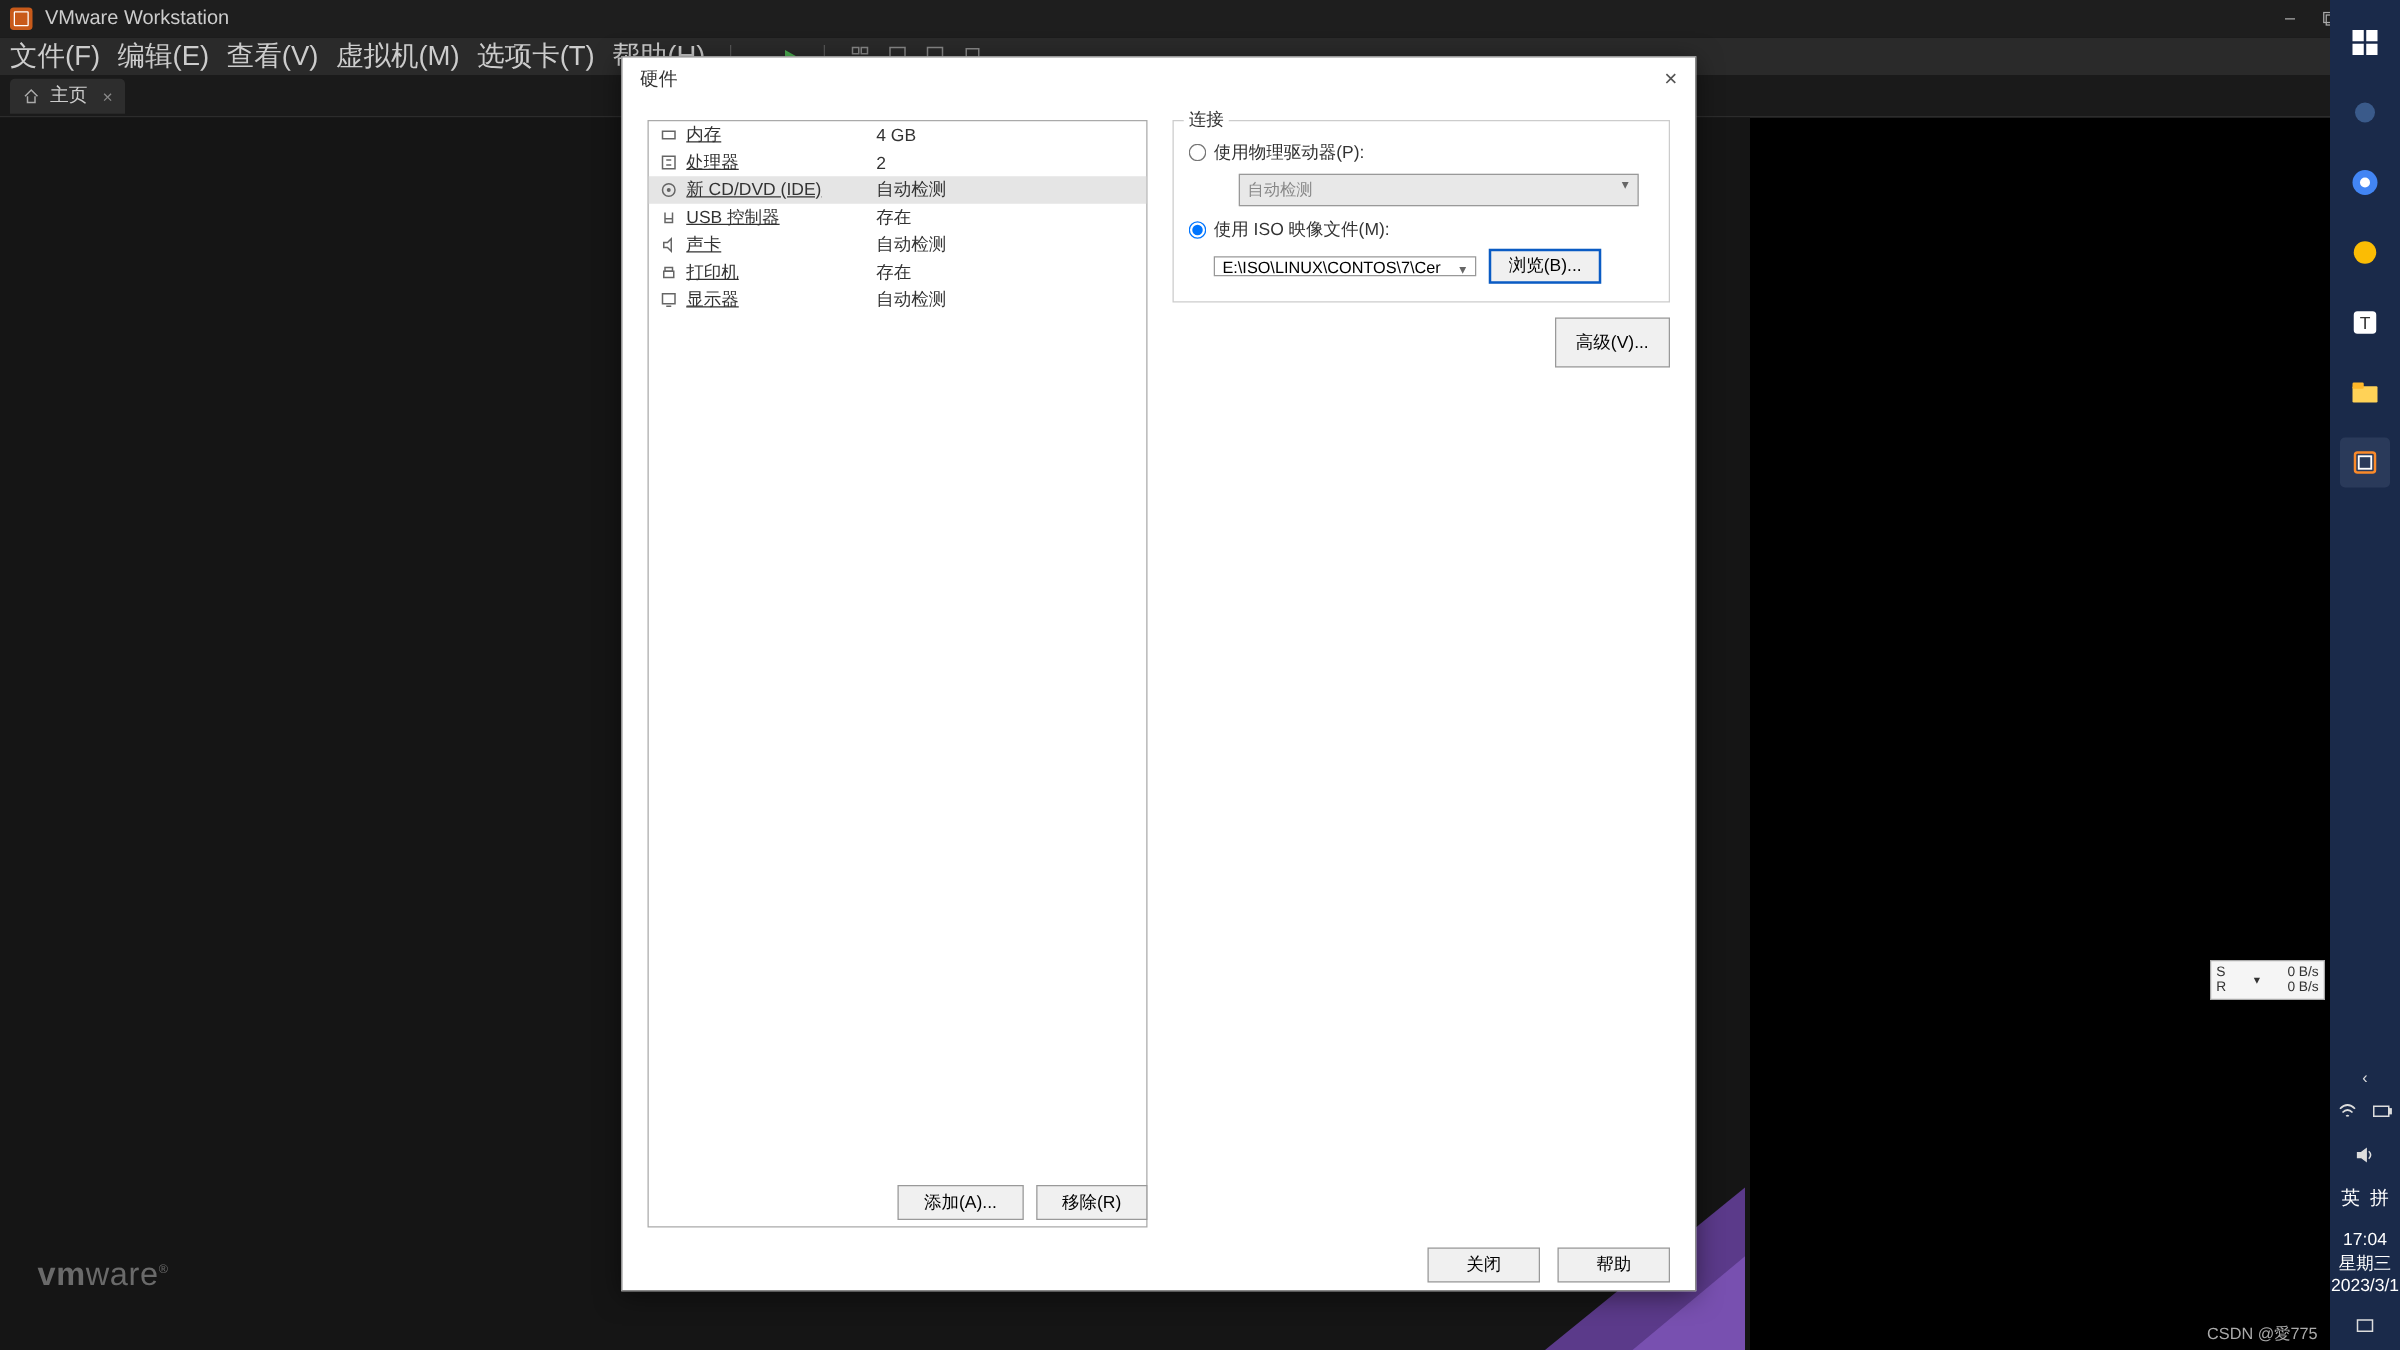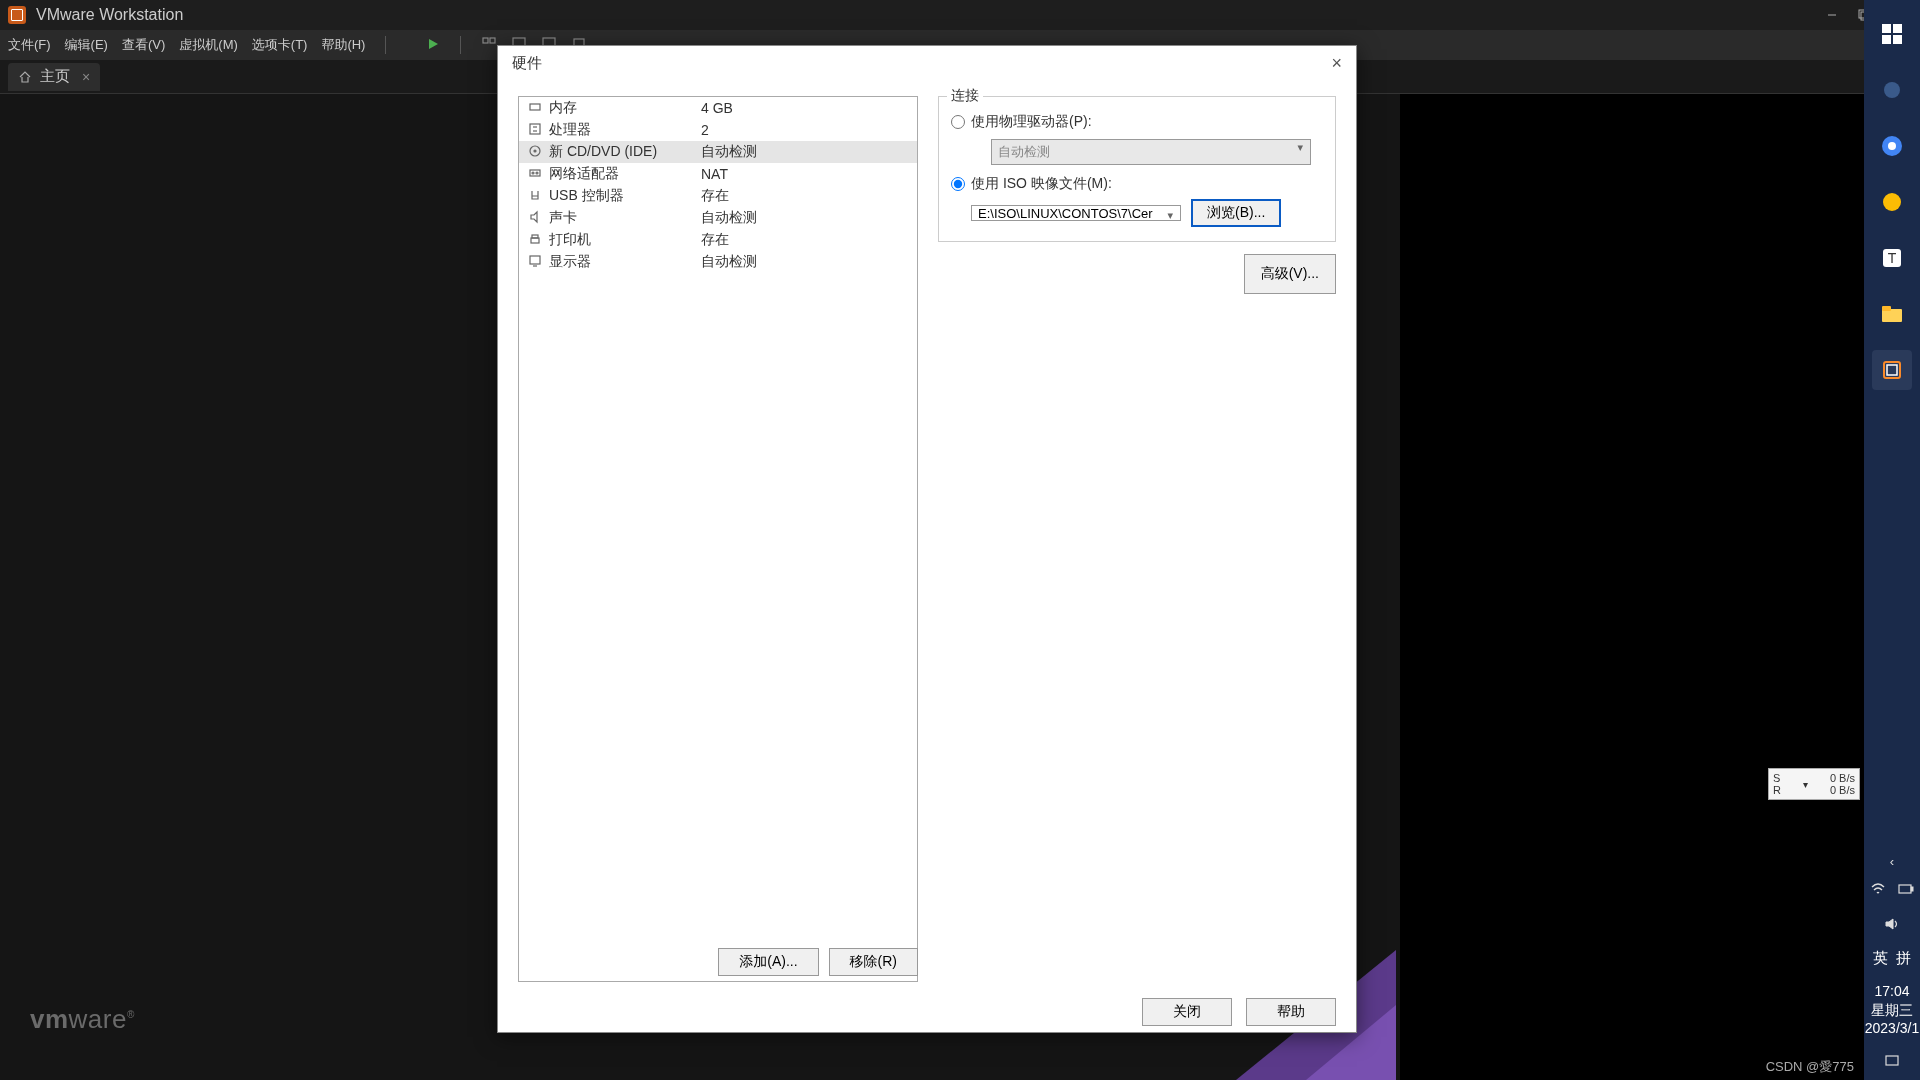--- a/index.html
+++ b/index.html
@@ -7,21 +7,21 @@
 
 
 .titlebar { height: 30px; background: #1e1e1e; display: flex; align-items: center; padding: 0 8px; color: #ccc; font-size: 16px; }
 .titlebar .app-icon { width: 18px; height: 18px; background: #c85a1a; border-radius: 3px; margin-right: 10px; display:flex; align-items:center; justify-content:center;}
 .titlebar .app-icon::before { content:""; width:10px; height:10px; border:1.5px solid #fff; border-radius:1px;}
 .titlebar .spacer { flex: 1; }
 .win-btn { width: 32px; height: 30px; display: flex; align-items: center; justify-content: center; color: #ccc; font-size: 12px;}
 .win-btn svg { width:12px; height:12px; stroke:#aaa; stroke-width:1; fill:none;}
 
 
-.menubar { height: 30px; background: #2a2a2a; display: flex; align-items: center; padding: 0 8px; color: #ccc; font-size: 13px; gap: 14px;}
+.menubar { height: 30px; background: #2a2a2a; display: flex; align-items: center; padding: 0 8px; color: #ccc; font-size: 22px; gap: 14px;}
 .menubar .menu-item { cursor: default; }
 .menubar .play-icon { margin-left: 20px; }
 .menubar .play-icon svg { width:14px; height:14px; fill:#4caf50;}
 .menubar .sep { width:1px; height:18px; background:#555; margin:0 6px;}
 .menubar .tool-icon svg{width:16px;height:16px;stroke:#888;fill:none;stroke-width:1.2;}
 
 
 .tabstrip { height: 34px; background: #1a1a1a; display: flex; align-items: center; padding: 0 8px; border-bottom: 1px solid #333;}
 .tab { height: 28px; background: #2d2d2d; display: flex; align-items: center; padding: 0 10px; color: #ccc; font-size: 15px; border-radius: 4px 4px 0 0; gap: 8px;}
 .tab svg { width:14px; height:14px; stroke:#aaa; fill:none;}
@@ -46,21 +46,21 @@
 
 
 .device-panel { width: 400px; border: 1px solid #aaa; background:#fff; display:flex; flex-direction:column;}
 .device-header { display:flex; font-size:14px; color:#333; padding:4px 8px;}
 .device-header .col1{width:180px;}
 .device-rows { flex:1; }
 .device-row { display:flex; align-items:center; font-size:14px; color:#333; padding:2px 8px; height:22px;}
 .device-row.selected { background: #e5e5e5;}
 .device-row .dev-icon{width:16px;height:16px;margin-right:6px;display:flex;align-items:center;justify-content:center;}
 .device-row .dev-icon svg{width:14px;height:14px;stroke:#666;fill:none;stroke-width:1.2;}
-.device-row .col1{width:174px;display:flex;}
+.device-row .col1{width:174px;display:flex;align-items:center;text-decoration:underline;}
 
 
 .settings-panel{flex:1; display:flex; flex-direction:column; gap:12px;}
 .fieldset{border:1px solid #ccc; padding:10px 12px 14px; font-size:14px; color:#333; position:relative;}
 .fieldset .legend{position:absolute; top:-10px; left:8px; background:#fff; padding:0 4px; font-size:14px;}
 .chk-row{display:flex; align-items:center; gap:6px; margin:4px 0;}
 .chk-row input[type=checkbox]{width:14px;height:14px;}
 .chk-row.disabled{color:#999;}
 .radio-row{display:flex; align-items:center; gap:6px; margin:6px 0;}
 .radio-row input[type=radio]{width:14px;height:14px;}
@@ -207,33 +207,20 @@
                 </svg>
               </span>
               <span>新 CD/DVD (IDE)</span>
             </div>
             <span>自动检测</span>
           </div>
           <div class="device-row">
             <div class="col1">
               <span class="dev-icon">
                 <svg viewBox="0 0 14 14">
-                  <rect x="2" y="4" width="10" height="6"></rect>
-                  <circle cx="5" cy="7" r="1"></circle>
-                  <circle cx="9" cy="7" r="1"></circle>
-                </svg>
-              </span>
-              <span>网络适配器</span>
-            </div>
-            <span>NAT</span>
-          </div>
-          <div class="device-row">
-            <div class="col1">
-              <span class="dev-icon">
-                <svg viewBox="0 0 14 14">
                   <path d="M4 3 V8 M10 3 V8 M4 8 H10 V11 H4 Z"></path>
                 </svg>
               </span>
               <span>USB 控制器</span>
             </div>
             <span>存在</span>
           </div>
           <div class="device-row">
             <div class="col1">
               <span class="dev-icon">

